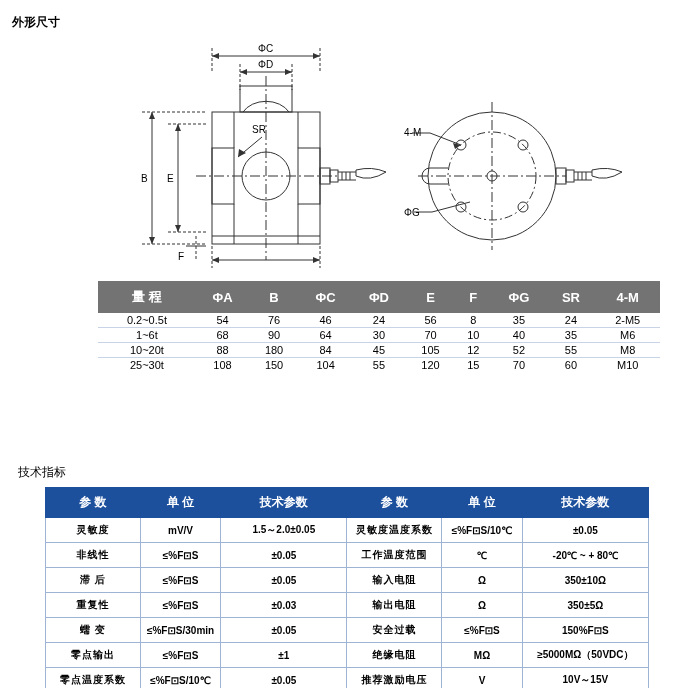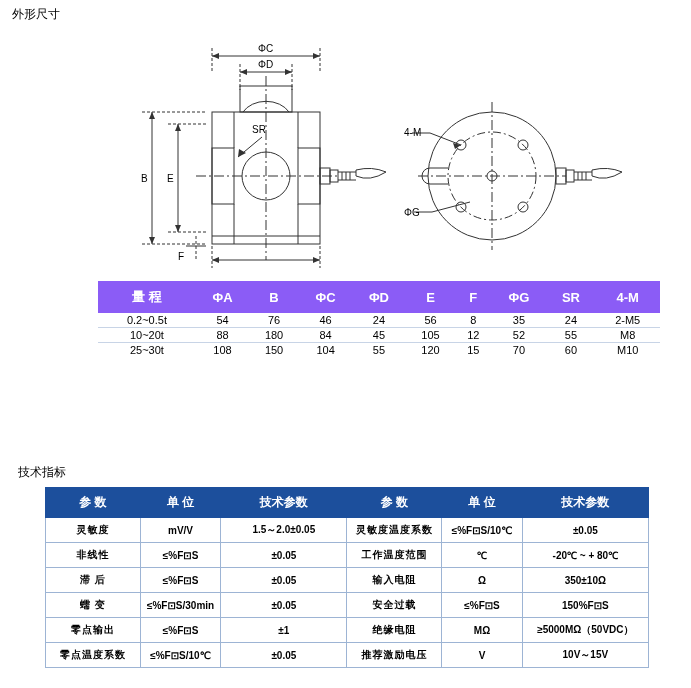--- a/index.html
+++ b/index.html
@@ -14,21 +14,21 @@
     color: #000;
     position: relative;
     overflow: hidden;
   }
   .section-title {
     position: absolute;
     font-size: 12px;
     color: #000;
     font-weight: normal;
   }
-  #title-dimensions { left: 12px; top: 6px; }
+  #title-dimensions { left: 12px; top: 14px; font-weight: bold; }
   #title-specs { left: 18px; top: 464px; }
 
   
   #drawing {
     position: absolute;
     left: 0;
     top: 20px;
     width: 691px;
     height: 250px;
   }
@@ -40,21 +40,21 @@
     left: 98px;
     top: 281px;
     width: 562px;
   }
   table {
     border-collapse: collapse;
     width: 100%;
     font-size: 11px;
   }
   #dim-table thead th {
-    background: #8b5cf6;
+    background: #737373;
     color: #ffffff;
     font-weight: bold;
     font-size: 13px;
     padding: 7px 2px;
     text-align: center;
     border: none;
   }
   #dim-table tbody td {
     text-align: center;
     padding: 1px 2px;
@@ -249,20 +249,32 @@
         <td>76</td>
         <td>46</td>
         <td>24</td>
         <td>56</td>
         <td>8</td>
         <td>35</td>
         <td>24</td>
         <td>2-M5</td>
       </tr>
       <tr>
+        <td>1~6t</td>
+        <td>68</td>
+        <td>90</td>
+        <td>64</td>
+        <td>30</td>
+        <td>70</td>
+        <td>10</td>
+        <td>40</td>
+        <td>35</td>
+        <td>M6</td>
+      </tr>
+      <tr>
         <td>10~20t</td>
         <td>88</td>
         <td>180</td>
         <td>84</td>
         <td>45</td>
         <td>105</td>
         <td>12</td>
         <td>52</td>
         <td>55</td>
         <td>M8</td>
@@ -316,20 +328,28 @@
       </tr>
       <tr>
         <td class="label">滞 后</td>
         <td class="valbold">≤%F⊡S</td>
         <td class="valbold">±0.05</td>
         <td class="label">输入电阻</td>
         <td class="valbold">Ω</td>
         <td class="valbold">350±10Ω</td>
       </tr>
       <tr>
+        <td class="label">重复性</td>
+        <td class="valbold">≤%F⊡S</td>
+        <td class="valbold">±0.03</td>
+        <td class="label">输出电阻</td>
+        <td class="valbold">Ω</td>
+        <td class="valbold">350±5Ω</td>
+      </tr>
+      <tr>
         <td class="label">蠕 变</td>
         <td class="valbold">≤%F⊡S/30min</td>
         <td class="valbold">±0.05</td>
         <td class="label">安全过载</td>
         <td class="valbold">≤%F⊡S</td>
         <td class="valbold">150%F⊡S</td>
       </tr>
       <tr>
         <td class="label">零点输出</td>
         <td class="valbold">≤%F⊡S</td>

